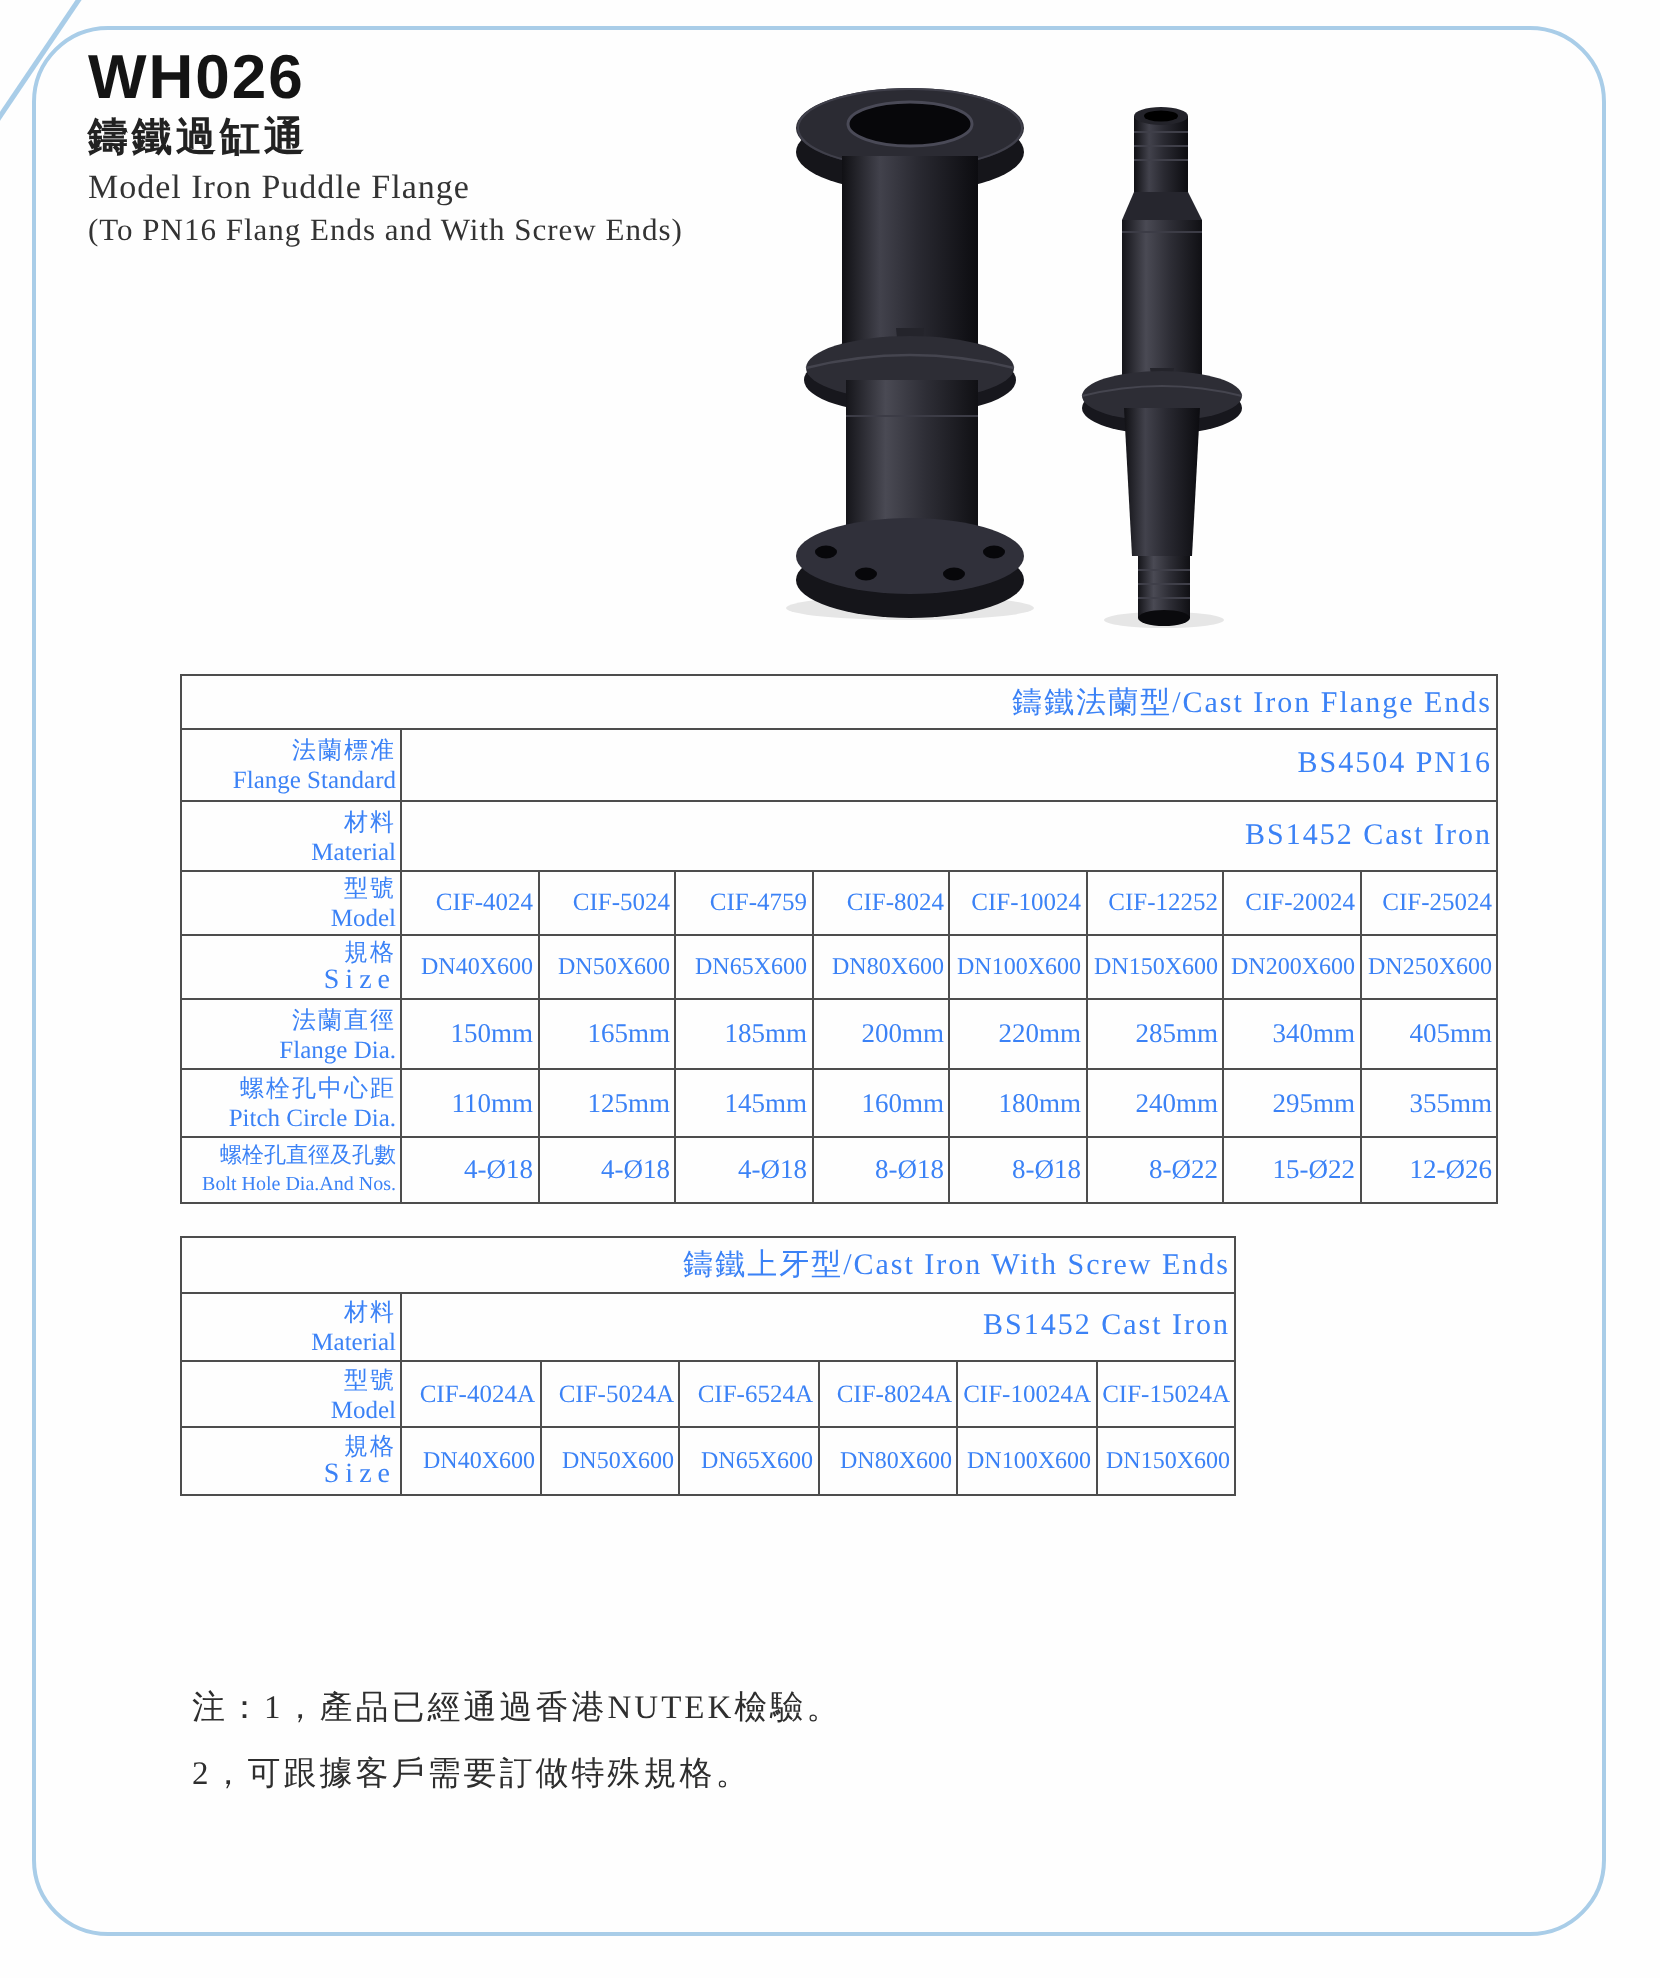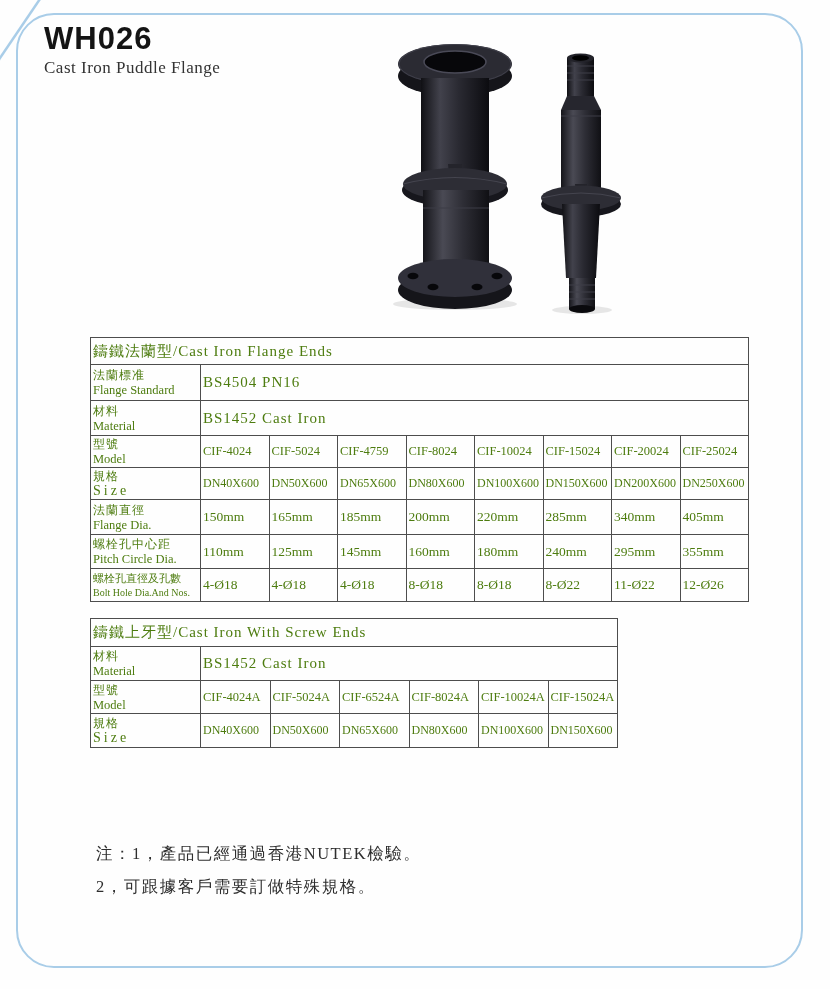--- a/index.html
+++ b/index.html
@@ -22,21 +22,21 @@
   .t-cn{font-size:20px;font-weight:bold;letter-spacing:2px;color:#222;line-height:26px;}
   .t-en{font-size:17px;color:#333;line-height:23px;letter-spacing:0.5px;}
   .t-sub{font-size:15.5px;color:#333;line-height:22px;letter-spacing:0.5px;}
 
   
   .products{position:absolute;left:378px;top:38px;}
 
   
   table.tbl{
     position:absolute;border-collapse:collapse;table-layout:fixed;
-    text-align:left;color:#4d7c0f;background:transparent;
+    text-align:right;color:#3b82f6;background:transparent;
   }
   table.tbl td{border:1px solid #4d4d4d;padding:0 2px;overflow:hidden;vertical-align:middle;}
   #tbl1{left:90px;top:337px;width:659px;}
   #tbl2{left:90px;top:618px;width:528px;padding-left:48px;}
 
   td.title-cell{font-size:15px;letter-spacing:1px;}
   .r-title td{height:26px;}
   .r-std td{height:35px;}  .r-mat td{height:34px;}
   .r-model td{height:31px;} .r-size td{height:31px;}
   .r-fd td{height:34px;}   .r-pc td{height:33px;}  .r-bh td{height:32px;}
@@ -66,21 +66,23 @@
 
 <div class="page">
 
   <div class="frame"></div>
   <svg class="corner-line" width="70" height="70">
     <line x1="-4" y1="64" x2="42" y2="-4" stroke="#a9cde8" stroke-width="2.5"></line>
   </svg>
 
   <div class="header">
     <div class="code">WH026</div>
-    <div class="t-en">Cast Iron Puddle Flange</div>
+    <div class="t-cn">鑄鐵過缸通</div>
+    <div class="t-en">Model Iron Puddle Flange</div>
+    <div class="t-sub">(To PN16 Flang Ends and With Screw Ends)</div>
   </div>
 
   <svg class="products" width="268" height="290" viewBox="0 0 268 290">
     <defs>
       <linearGradient id="cyl" x1="0" y1="0" x2="1" y2="0">
         <stop offset="0" stop-color="#101014"></stop>
         <stop offset="0.28" stop-color="#42424c"></stop>
         <stop offset="0.55" stop-color="#2a2a32"></stop>
         <stop offset="1" stop-color="#0c0c10"></stop>
       </linearGradient>
@@ -181,21 +183,21 @@
     <tr class="r-model">
       <td class="lbl">
         <span class="cn">型號</span>
         <span class="en">Model</span>
       </td>
       <td class="v-model">CIF-4024</td>
       <td class="v-model">CIF-5024</td>
       <td class="v-model">CIF-4759</td>
       <td class="v-model">CIF-8024</td>
       <td class="v-model">CIF-10024</td>
-      <td class="v-model">CIF-15024</td>
+      <td class="v-model">CIF-12252</td>
       <td class="v-model">CIF-20024</td>
       <td class="v-model">CIF-25024</td>
     </tr>
     <tr class="r-size">
       <td class="lbl">
         <span class="cn">規格</span>
         <span class="en size">Size</span>
       </td>
       <td class="v-size">DN40X600</td>
       <td class="v-size">DN50X600</td>
@@ -238,21 +240,21 @@
       <td class="lbl">
         <span class="cn small">螺栓孔直徑及孔數</span>
         <span class="en small">Bolt Hole Dia.And Nos.</span>
       </td>
       <td class="v-bolt">4-Ø18</td>
       <td class="v-bolt">4-Ø18</td>
       <td class="v-bolt">4-Ø18</td>
       <td class="v-bolt">8-Ø18</td>
       <td class="v-bolt">8-Ø18</td>
       <td class="v-bolt">8-Ø22</td>
-      <td class="v-bolt">11-Ø22</td>
+      <td class="v-bolt">15-Ø22</td>
       <td class="v-bolt">12-Ø26</td>
     </tr>
   </tbody>
     </table>
 
   <table class="tbl" id="tbl2">
     <colgroup>
       <col style="width:110px">
       <col>
         <col>

